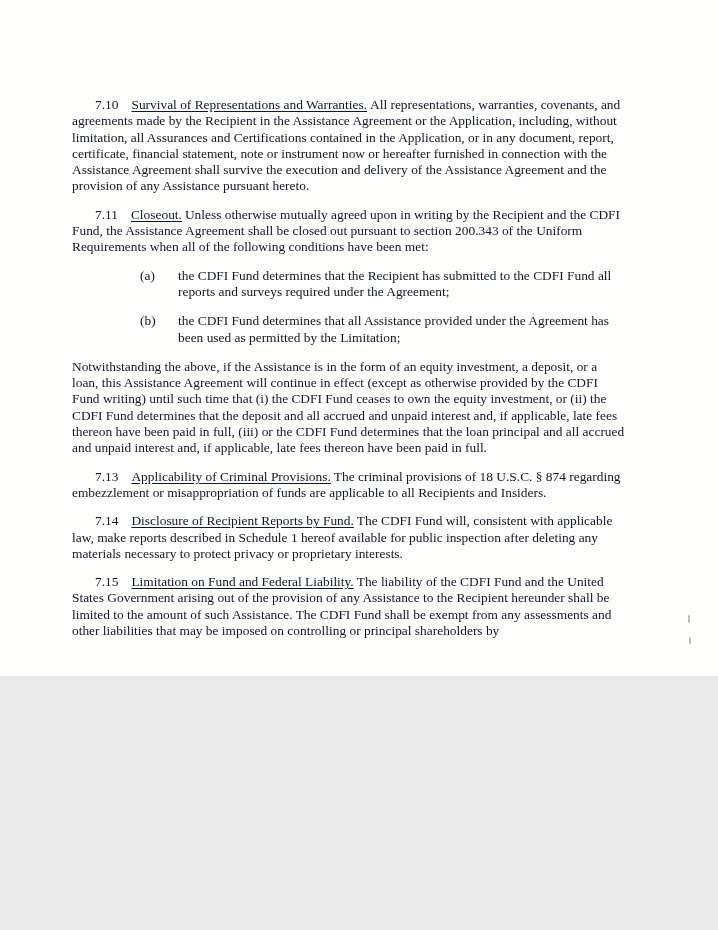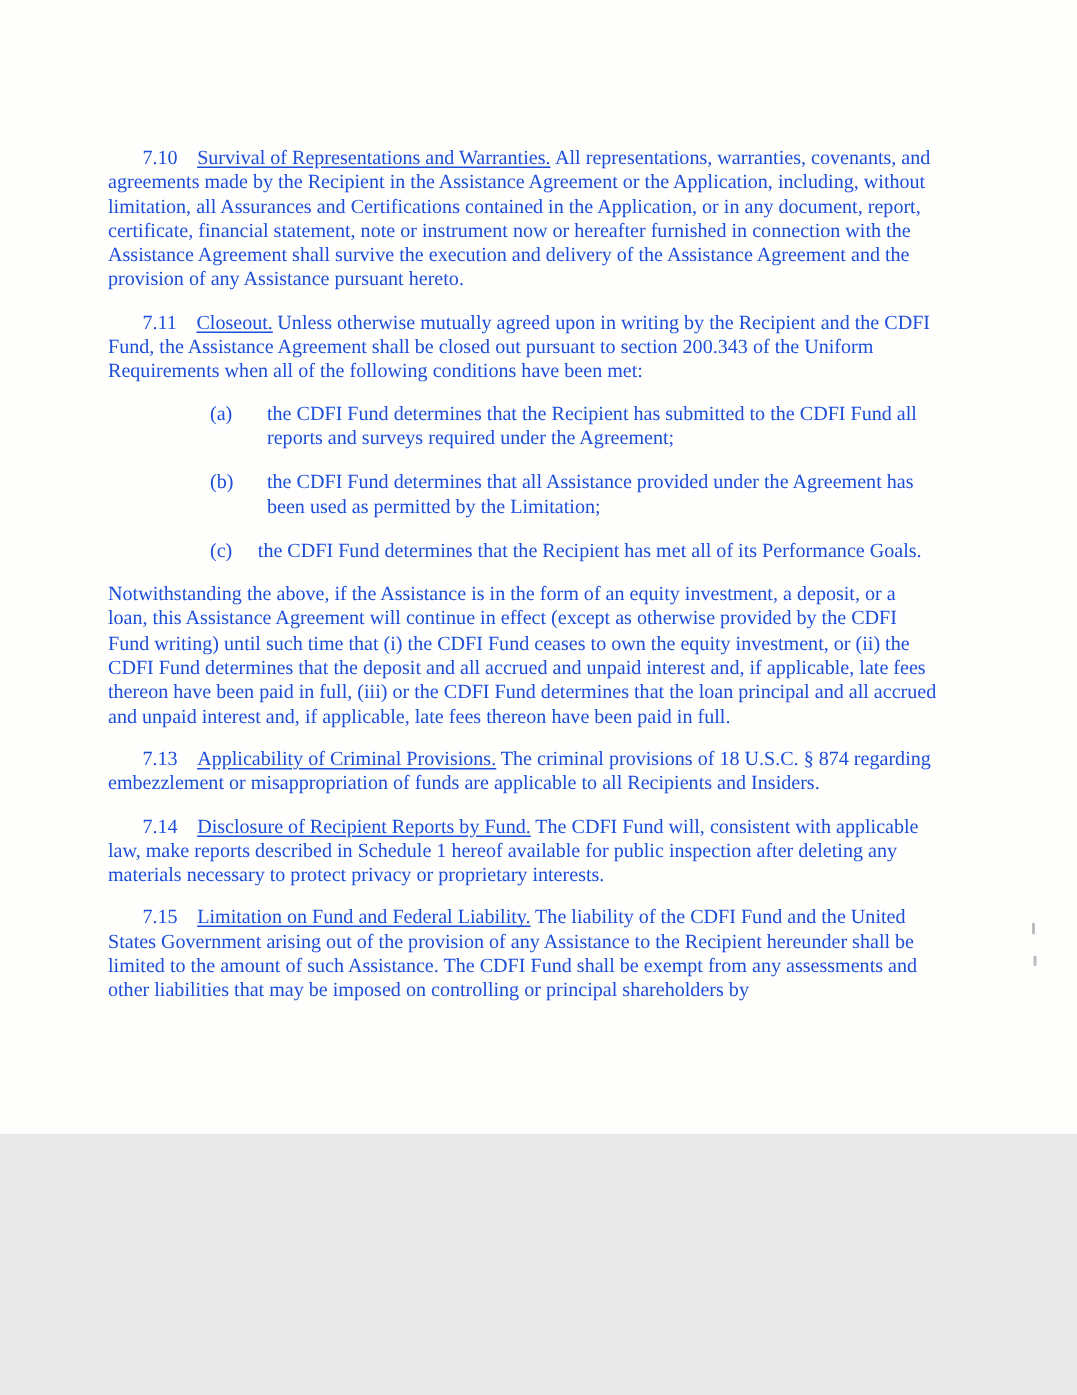--- a/index.html
+++ b/index.html
@@ -3,26 +3,26 @@
 <meta charset="utf-8">
 <style>
   html, body {
     margin: 0;
     padding: 0;
     background: #e9e9e9;
   }
   .page {
     position: relative;
     width: 718px;
-    height: 756px;
+    height: 676px;
     margin: 0 auto;
     background: #fefefd;
     overflow: hidden;
     font-family: "Liberation Serif", "DejaVu Serif", serif;
-    color: #1d4ed8;
+    color: #0f172a;
     font-size: 13.4px;
     line-height: 16.3px;
   }
   .content {
     position: absolute;
     top: 97px;
     left: 72px;
     width: 553px;
   }
   .para {
@@ -90,21 +90,20 @@
 
     <div class="items">
       <div class="item">
         <span class="item-label">(a)</span>
         <span class="item-text">the CDFI Fund determines that the Recipient has submitted to the CDFI Fund all reports and surveys required under the Agreement;</span>
       </div>
       <div class="item">
         <span class="item-label">(b)</span>
         <span class="item-text">the CDFI Fund determines that all Assistance provided under the Agreement has been used as permitted by the Limitation;</span>
       </div>
-      <div class="item item-c"><span class="c-label">(c)</span><span>the CDFI Fund determines that the Recipient has met all of its Performance Goals.</span></div>
     </div>
 
     <p class="para">Notwithstanding the above, if the Assistance is in the form of an equity investment, a deposit, or a loan, this Assistance Agreement will continue in effect (except as otherwise provided by the CDFI Fund writing) until such time that (i) the CDFI Fund ceases to own the equity investment, or (ii) the CDFI Fund determines that the deposit and all accrued and unpaid interest and, if applicable, late fees thereon have been paid in full, (iii) or the CDFI Fund determines that the loan principal and all accrued and unpaid interest and, if applicable, late fees thereon have been paid in full.</p>
 
 
     <p class="para section-para"><span class="sec-num">7.13</span><span class="sec-heading">Applicability of Criminal Provisions.</span><span class="sec-body">The criminal provisions of 18 U.S.C. § 874 regarding embezzlement or misappropriation of funds are applicable to all Recipients and Insiders.</span></p>
 
     <p class="para section-para"><span class="sec-num">7.14</span><span class="sec-heading">Disclosure of Recipient Reports by Fund.</span><span class="sec-body">The CDFI Fund will, consistent with applicable law, make reports described in Schedule 1 hereof available for public inspection after deleting any materials necessary to protect privacy or proprietary interests.</span></p>
 
     <p class="para section-para"><span class="sec-num">7.15</span><span class="sec-heading">Limitation on Fund and Federal Liability.</span><span class="sec-body">The liability of the CDFI Fund and the United States Government arising out of the provision of any Assistance to the Recipient hereunder shall be limited to the amount of such Assistance.  The CDFI Fund shall be exempt from any assessments and other liabilities that may be imposed on controlling or principal shareholders by</span></p>

